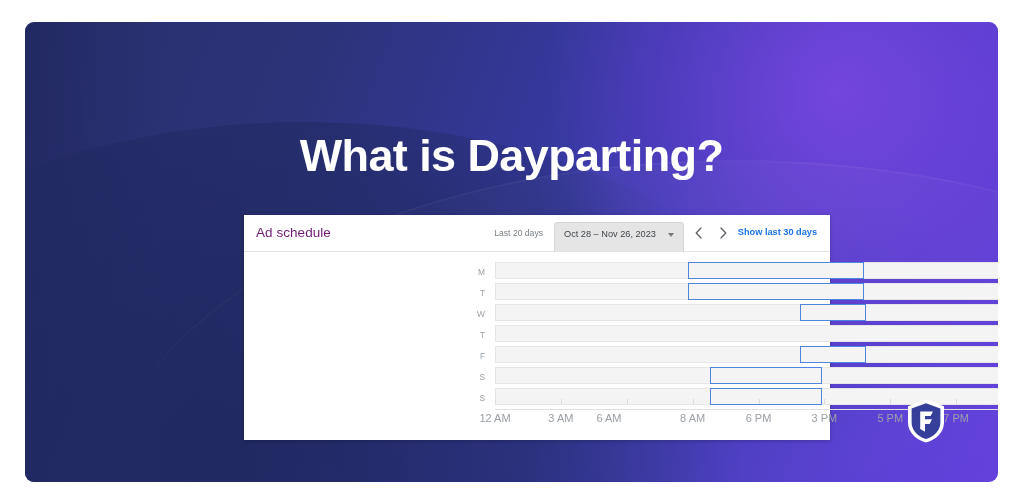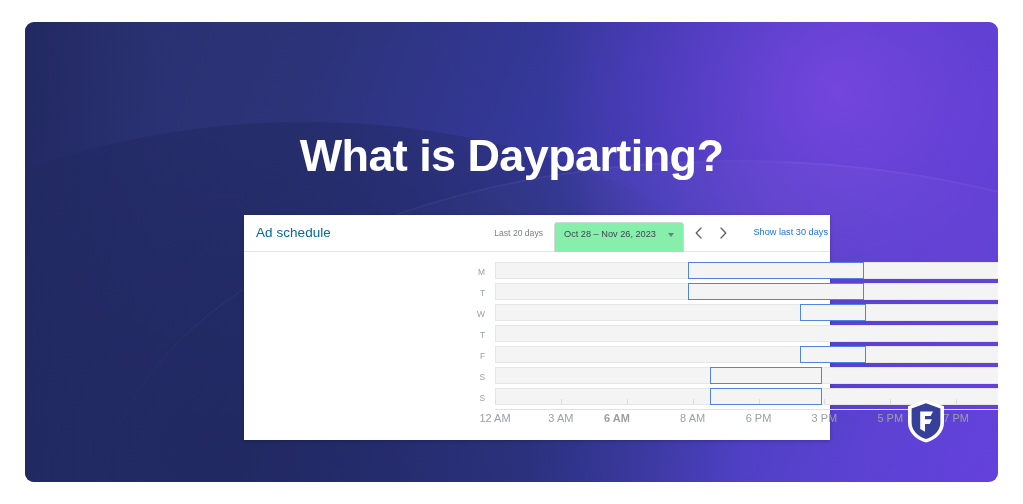--- a/index.html
+++ b/index.html
@@ -117,40 +117,40 @@
   #card-head {
     position: relative;
     height: 37px;
     border-bottom: 1px solid #e4e4e4;
   }
   #card-title {
     position: absolute;
     left: 12px;
     top: 10px;
     font-size: 13.5px;
-    color: #0369a1;
+    color: #701a75;
     letter-spacing: 0.05px;
   }
   #range-note {
     position: absolute;
     right: 287px;
     top: 13px;
     font-size: 8.6px;
     color: #7a8085;
     white-space: nowrap;
   }
   #date-select {
     position: absolute;
     right: 146px;
     top: 7px;
     width: 130px;
     height: 40px;
     border: 1px solid #d4d6d9;
     border-radius: 3px;
-    background: #86efac;
+    background: #e5e5e5;
     cursor: pointer;
   }
   #date-select .dtext {
     position: absolute;
     left: 9px;
     top: 6px;
     font-size: 9.2px;
     color: #40464b;
     white-space: nowrap;
   }
@@ -168,24 +168,24 @@
     top: 8px;
     width: 18px;
     height: 20px;
     cursor: pointer;
   }
   .nav-chev svg { display: block; }
   #chev-prev { right: 122px; }
   #chev-next { right: 98px; }
   #show-link {
     position: absolute;
-    right: 2px;
+    right: 13px;
     top: 12px;
     font-size: 9.2px;
-    font-weight: normal;
+    font-weight: bold;
     color: #1a73e8;
     cursor: pointer;
     white-space: nowrap;
     text-align: right;
   }
 
   
   #chart {
     position: relative;
     height: 188px;
@@ -318,21 +318,21 @@
           <div class="ylab" style="left: 217px; top: 57px;">W</div>
           <div class="ylab" style="left: 217px; top: 78px;">T</div>
           <div class="ylab" style="left: 217px; top: 99px;">F</div>
           <div class="ylab" style="left: 217px; top: 120px;">S</div>
           <div class="ylab" style="left: 217px; top: 141px;">S</div>
           <div class="tick" style="left: 251px;"></div>
           <div class="xlab" style="left: 251px;">12 AM</div>
           <div class="tick" style="left: 316.875px;"></div>
           <div class="xlab" style="left: 316.875px;">3 AM</div>
           <div class="tick" style="left: 382.75px;"></div>
-          <div class="xlab" style="left: 373px; font-weight: bold;">6 AM</div>
+          <div class="xlab" style="left: 365px;">6 AM</div>
           <div class="tick" style="left: 448.625px;"></div>
           <div class="xlab" style="left: 448.625px;">8 AM</div>
           <div class="tick" style="left: 514.5px;"></div>
           <div class="xlab" style="left: 514.5px;">6 PM</div>
           <div class="tick" style="left: 580.375px;"></div>
           <div class="xlab" style="left: 580.375px;">3 PM</div>
           <div class="tick" style="left: 646.25px;"></div>
           <div class="xlab" style="left: 646.25px;">5 PM</div>
           <div class="tick" style="left: 712.125px;"></div>
           <div class="xlab" style="left: 712.125px;">7 PM</div>

